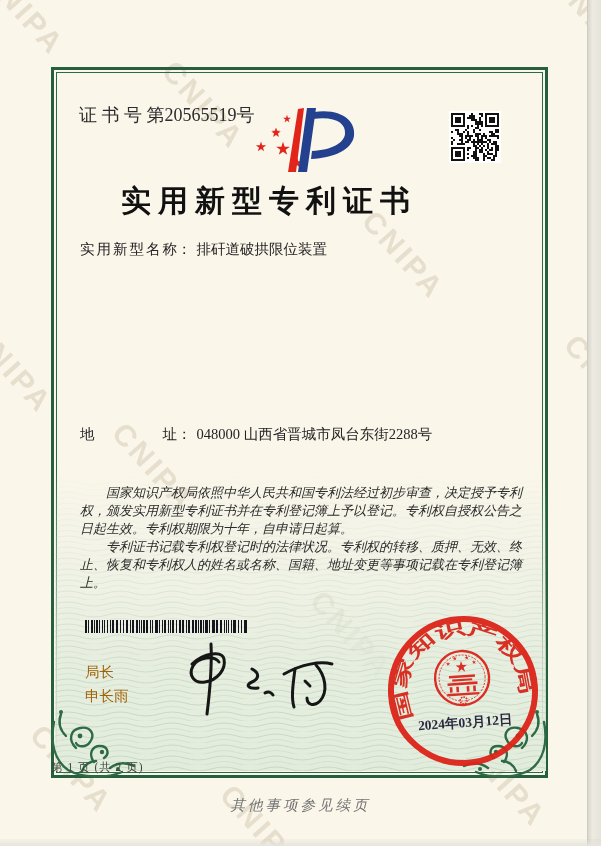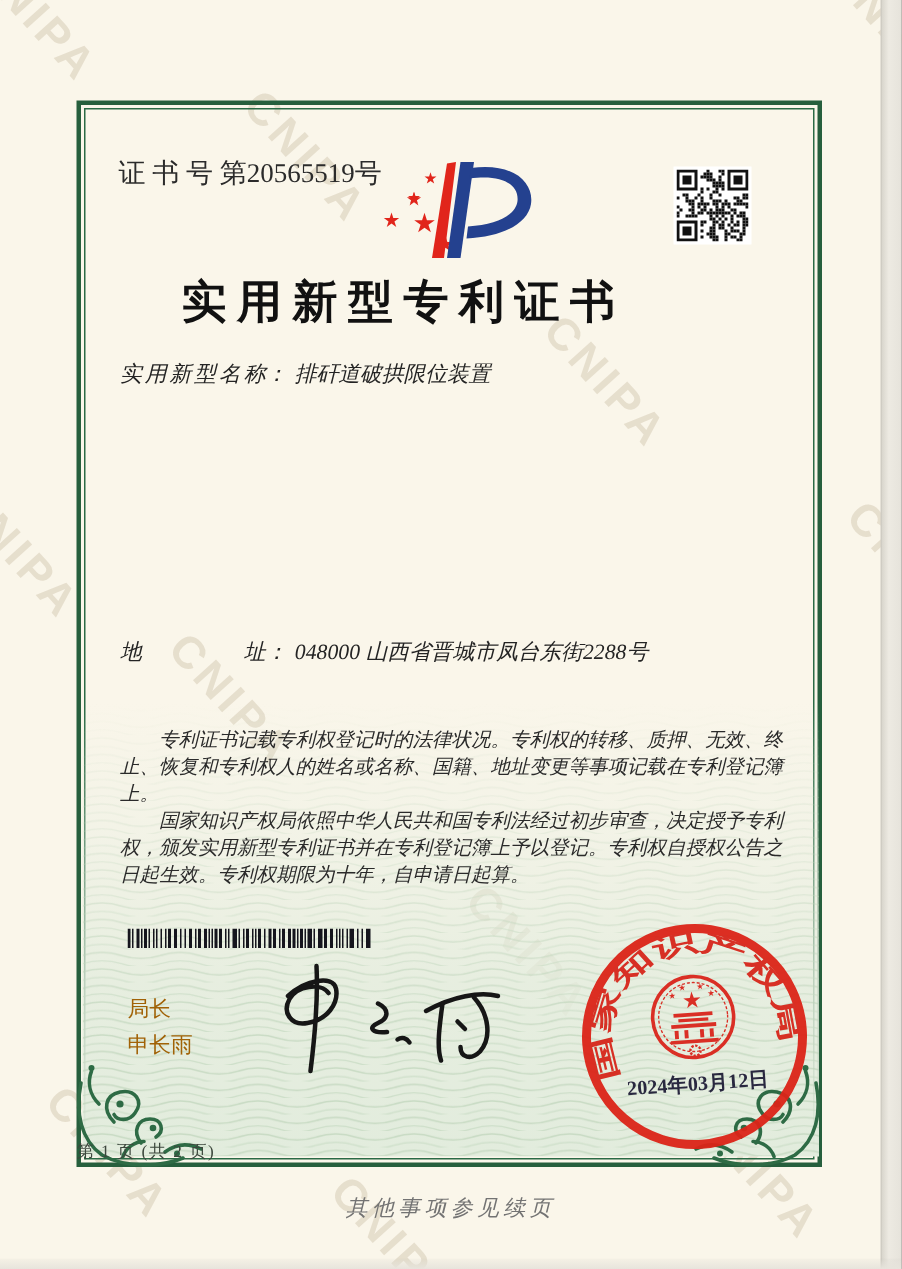--- a/index.html
+++ b/index.html
@@ -22,21 +22,21 @@
   .waves{position:absolute;left:55px;top:468px;width:491px;height:303px;
     background:linear-gradient(180deg,rgba(228,237,224,0) 0%,rgba(228,237,224,0.35) 30%,rgba(226,236,221,0.8) 62%,#e2ecdd 100%);}
   .waves svg{position:absolute;left:0;top:0;
     -webkit-mask-image:linear-gradient(180deg,transparent 0,rgba(0,0,0,.5) 40%,#000 75%);
     mask-image:linear-gradient(180deg,transparent 0,rgba(0,0,0,.5) 40%,#000 75%);}
   .cert-no{position:absolute;left:79px;top:103px;font-size:18px;color:#2b2b2b;}
   .logo{position:absolute;left:250px;top:106px;}
   .qr{position:absolute;left:449px;top:111px;width:52px;height:52px;background:#fff;padding:2px;box-sizing:border-box;}
   .title{position:absolute;left:51px;top:181px;width:429px;text-align:center;
     font-size:30px;font-weight:700;letter-spacing:7px;text-indent:7px;color:#111;}
-  .row{position:absolute;left:80px;font-size:14.5px;color:#242424;white-space:nowrap;font-style:italic;}
+  .row{position:absolute;left:80px;font-size:14.5px;color:#242424;white-space:nowrap;}
   .lbl{display:inline-block;width:97px;text-align:justify;text-align-last:justify;vertical-align:top;}
   .colon{margin-right:5px;}
   .grant2{position:absolute;left:218px;top:0;}
   .grant2 .lbl{width:88px;}
   .legal{position:absolute;left:80px;top:484px;width:442px;font-size:13px;line-height:18px;
     text-align:justify;font-style:italic;color:#2a2a2a;}
   .legal p{margin:0;text-indent:2em;}
   .barcode{position:absolute;left:85px;top:619px;}
   .signer{position:absolute;left:85px;font-size:14.5px;color:#a16207;}
   .sig{position:absolute;left:168px;top:636px;}
@@ -328,22 +328,22 @@
   <div class="title">实用新型专利证书</div>
 
   <div class="row" style="top:240px">
     <span class="lbl">实用新型名称</span><span class="colon">：</span><span class="val">排矸道破拱限位装置</span>
   </div>
   <div class="row" style="top:425px">
     <span class="lbl">地址</span><span class="colon">：</span><span class="val">048000 山西省晋城市凤台东街2288号</span>
   </div>
 
   <div class="legal">
+    <p>国家知识产权局依照中华人民共和国专利法经过初步审查，决定授予专利权，颁发实用新型专利证书并在专利登记簿上予以登记。专利权自授权公告之日起生效。专利权期限为十年，自申请日起算。</p>
     <p>专利证书记载专利权登记时的法律状况。专利权的转移、质押、无效、终止、恢复和专利权人的姓名或名称、国籍、地址变更等事项记载在专利登记簿上。</p>
-    <p>国家知识产权局依照中华人民共和国专利法经过初步审查，决定授予专利权，颁发实用新型专利证书并在专利登记簿上予以登记。专利权自授权公告之日起生效。专利权期限为十年，自申请日起算。</p>
   </div>
 
   <div class="barcode"><svg id="bc-svg" width="166" height="13">
         <rect x="0" y="0" width="2" height="13" fill="#15151d"></rect>
         <rect x="3" y="0" width="1" height="13" fill="#15151d"></rect>
         <rect x="6" y="0" width="2" height="13" fill="#15151d"></rect>
         <rect x="9" y="0" width="1" height="13" fill="#15151d"></rect>
         <rect x="11" y="0" width="2" height="13" fill="#15151d"></rect>
         <rect x="14" y="0" width="1" height="13" fill="#15151d"></rect>
         <rect x="17" y="0" width="1" height="13" fill="#15151d"></rect>

